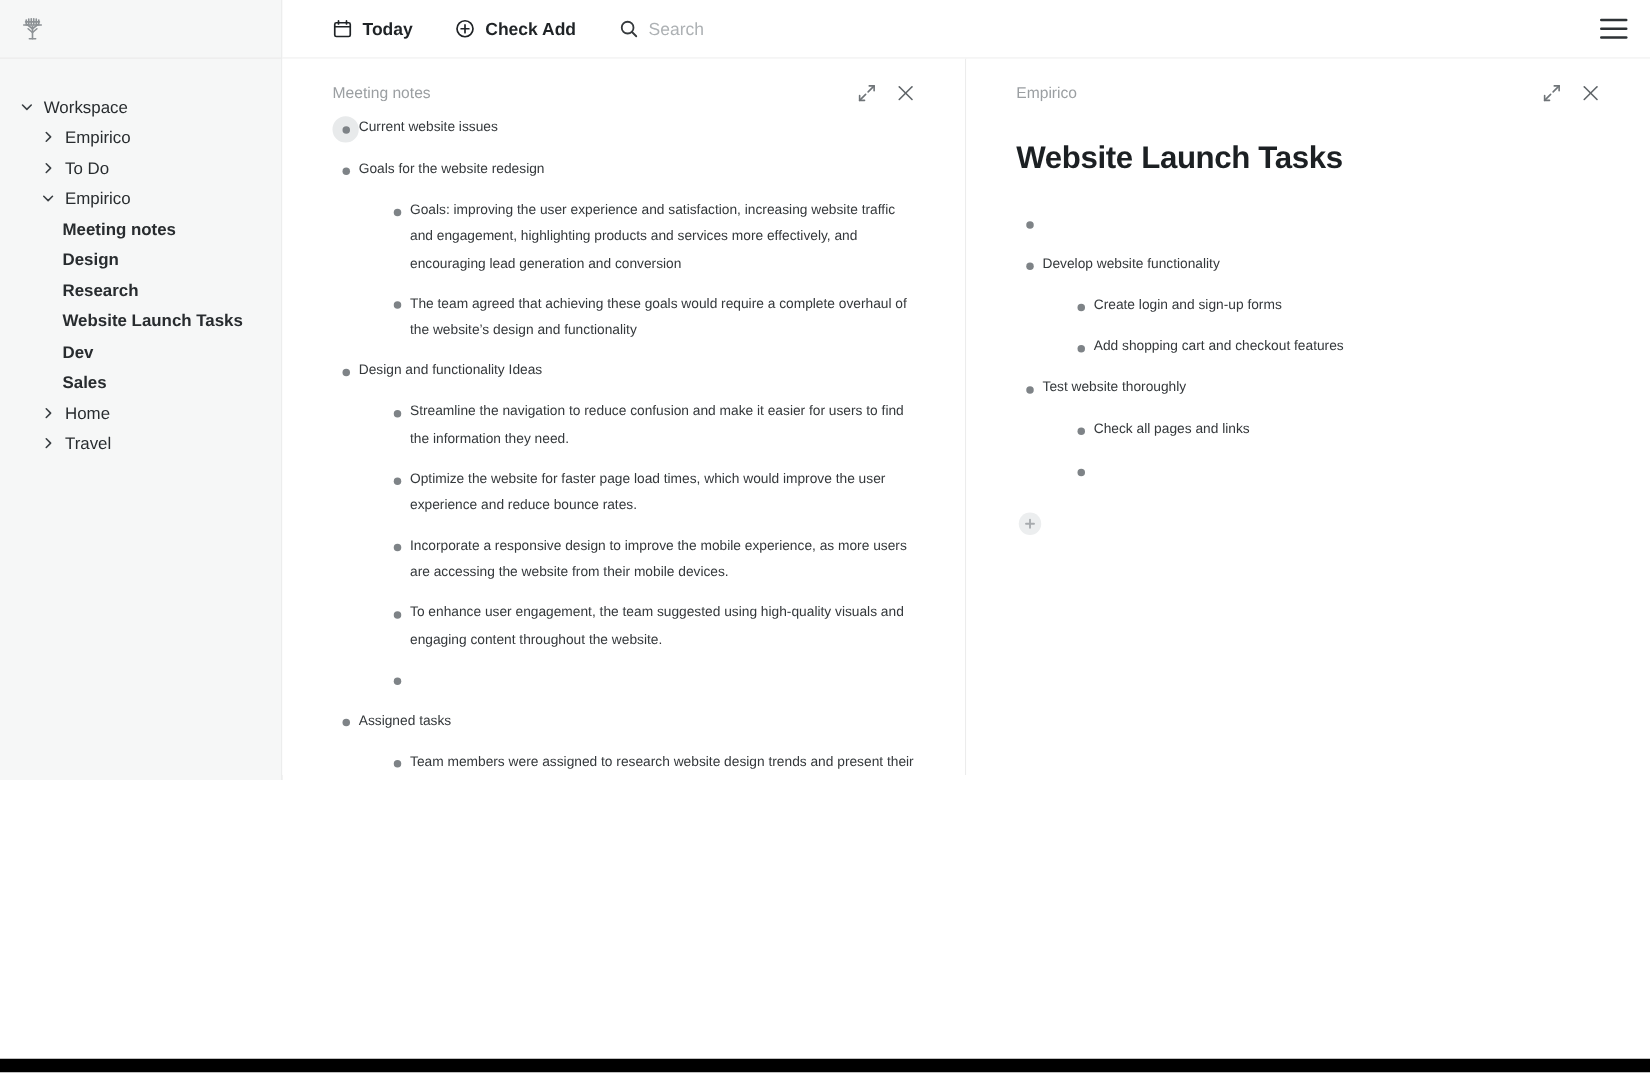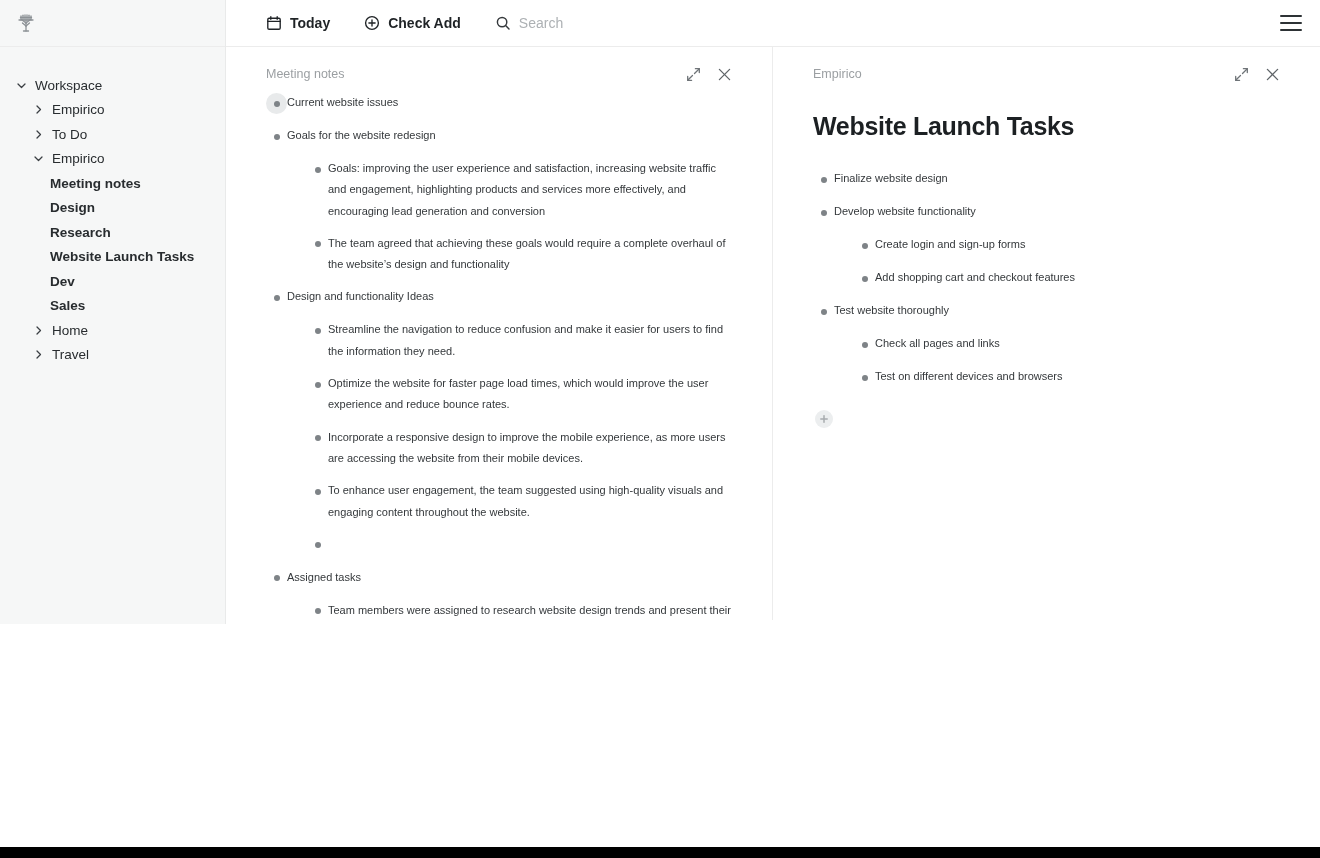--- a/index.html
+++ b/index.html
@@ -490,21 +490,20 @@
             </div>
           </div>
           <h1 class="pane-title">Website Launch Tasks</h1>
           <div class="outline-host">
               <ul class="outline">
                 <li class="onode">
                   <div class="orow">
                     <span class="bullet-wrap">
                       <span class="bullet"></span>
                     </span>
-                    <span class="otext">Finalize website design</span>
                   </div>
                 </li>
                 <li class="onode">
                   <div class="orow">
                     <span class="bullet-wrap">
                       <span class="bullet"></span>
                     </span>
                     <span class="otext">Develop website functionality</span>
                   </div>
                 </li>
@@ -538,21 +537,20 @@
                       <span class="bullet"></span>
                     </span>
                     <span class="otext">Check all pages and links</span>
                   </div>
                 </li>
                 <li class="onode lvl-child">
                   <div class="orow">
                     <span class="bullet-wrap">
                       <span class="bullet"></span>
                     </span>
-                    <span class="otext">Test on different devices and browsers</span>
                   </div>
                 </li>
               </ul>
               <div class="add-btn">
                 <svg width="10" height="10" viewBox="0 0 10 10" fill="none" stroke="#a7abae" stroke-width="1.5" stroke-linecap="round">
                   <path d="M5 1.8 V8.2"></path>
                   <path d="M1.8 5 H8.2"></path>
                 </svg>
               </div>
             </div>

